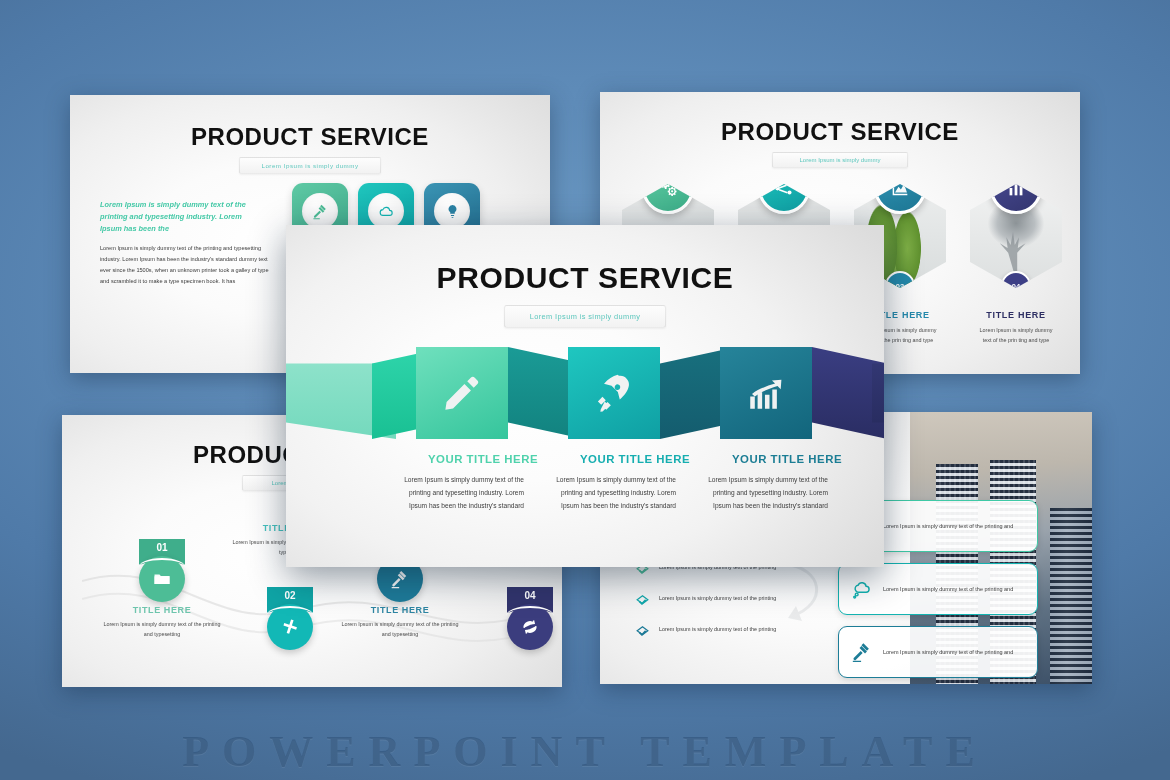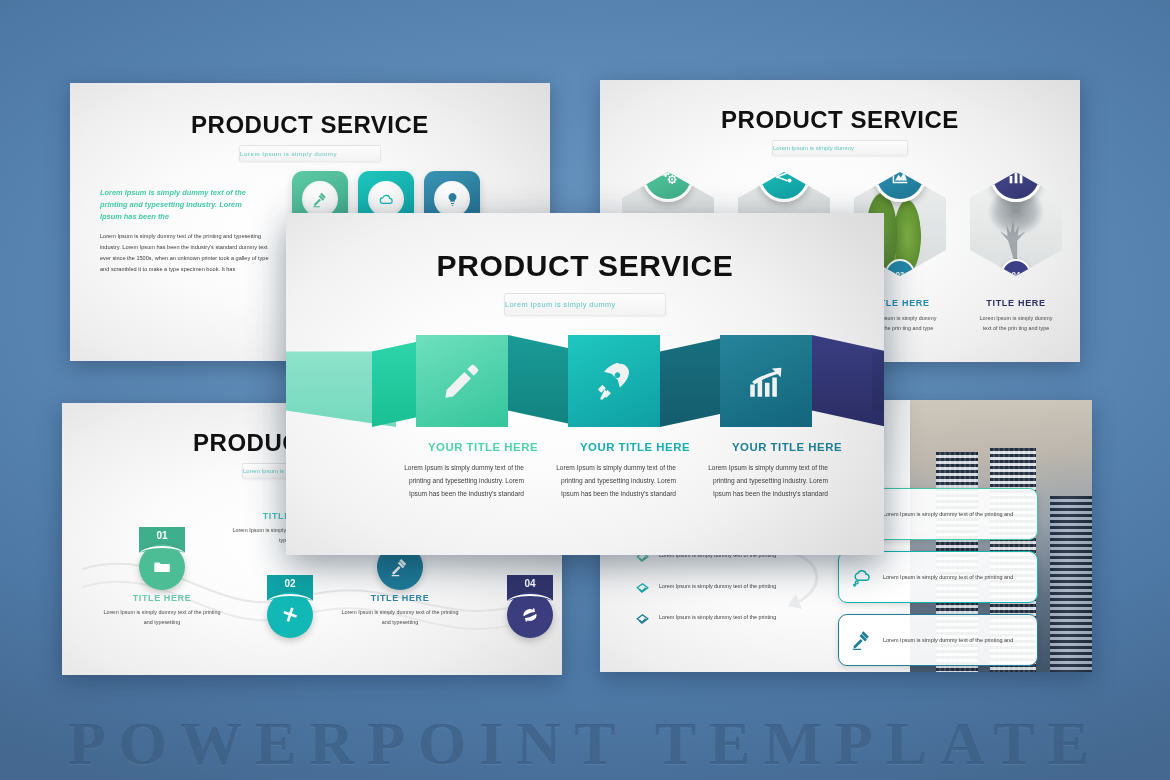--- a/index.html
+++ b/index.html
@@ -8,43 +8,44 @@
     font-family:"Liberation Sans",sans-serif;
     background:
       radial-gradient(ellipse 90% 70% at 50% 38%, #6d9cc6 0%, #5e8bb8 38%, #4f7aa8 70%, #44688f 100%);
   }
   .stage{position:absolute;inset:0;}
 
   
   .watermark{
     position:absolute;left:0;right:0;bottom:6px;text-align:center;
     font-family:"Liberation Serif",serif;
-    font-size:62px;font-weight:700;letter-spacing:13px;
+    font-size:44px;font-weight:700;letter-spacing:13px;
     color:rgba(36,70,108,.42);
     text-shadow:0 1px 0 rgba(255,255,255,.07);
     white-space:nowrap;line-height:1;
     user-select:none;
   }
 
   
   .slide{
     position:absolute;overflow:hidden;
     background:
       radial-gradient(ellipse 75% 80% at 42% 52%, #ffffff 0%, #fbfbfb 34%, #efefef 68%, #dedede 100%);
     box-shadow:0 6px 22px rgba(18,40,66,.38);
+    margin-top:12px;
   }
   .slide .ttl{
     position:absolute;left:0;right:0;text-align:center;
     font-weight:800;color:#111;letter-spacing:.5px;
   }
   .subpill{
     position:absolute;left:50%;transform:translateX(-50%);
     border:1px solid rgba(0,0,0,.07);
     background:linear-gradient(180deg,#fdfdfd,#f2f2f2);
-    color:#5cc7bd;
+    color:#5cc7bd;text-align:center;
     box-shadow:0 1px 2px rgba(0,0,0,.05);
     white-space:nowrap;
   }
 
   
   #slide1{left:70px;top:83px;width:480px;height:278px;}
   #slide1 .ttl{top:28px;font-size:24px;}
   #slide1 .subpill{top:62px;width:140px;padding:4px 0;font-size:6.2px;letter-spacing:.5px;border-radius:2px;}
   .s1-lead{
     position:absolute;left:30px;top:104px;width:160px;

